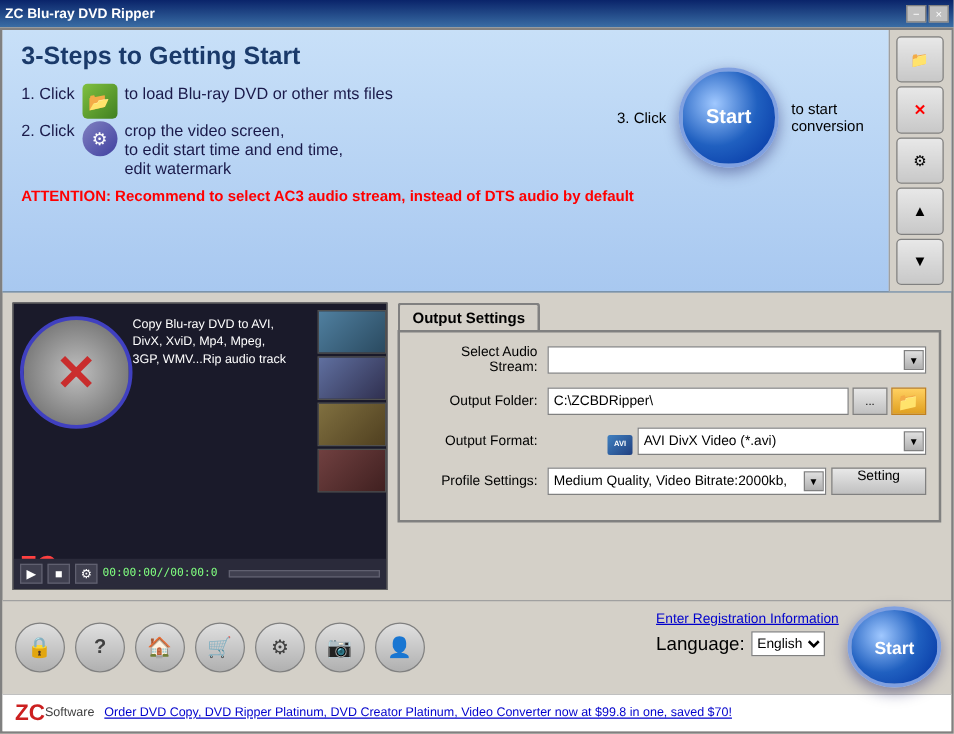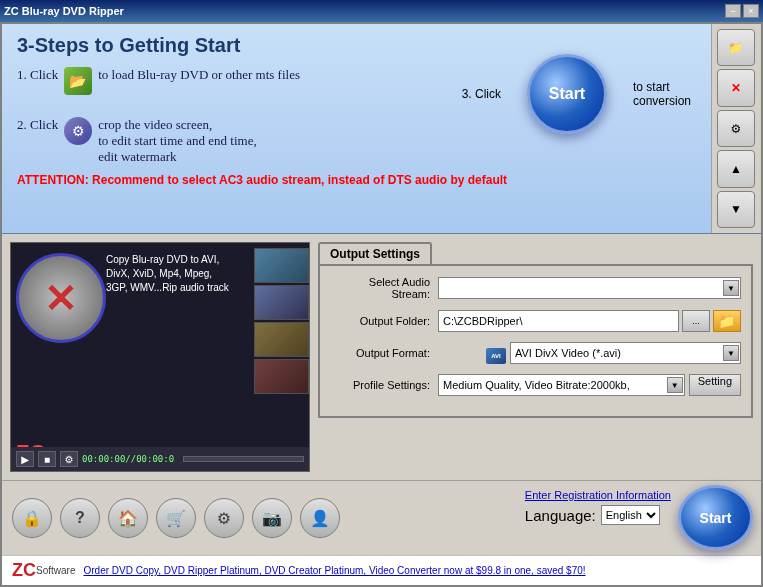--- a/index.html
+++ b/index.html
@@ -64,22 +64,21 @@
     .top-title {
       font-size: 20px;
       font-weight: bold;
       color: #1a3a6a;
       margin-bottom: 10px;
     }
 
     .steps-container {
       display: flex;
       flex-direction: column;
-      gap: 22px;
-      font-family: Liberation Serif, serif;
+      gap: 2px;
     }
 
     .step-row {
       display: flex;
       align-items: flex-start;
       gap: 6px;
       font-size: 13px;
       color: #1a1a4a;
     }
 
@@ -108,21 +107,21 @@
       font-size: 14px;
       flex-shrink: 0;
     }
 
     .step3-area {
       position: absolute;
       right: 70px;
       top: 30px;
       display: flex;
       align-items: center;
-      gap: 26px;
+      gap: 10px;
     }
 
     .start-btn-large {
       width: 80px;
       height: 80px;
       border-radius: 50%;
       background: radial-gradient(circle at 35% 35%, #a0c8ff, #2060c0, #0030a0);
       border: 3px solid #80a0e0;
       display: flex;
       align-items: center;
@@ -436,21 +435,21 @@
     .profile-row {
       display: flex;
       gap: 4px;
       flex: 1;
     }
 
     .setting-btn {
       height: 22px;
       background: linear-gradient(to bottom, #e8e8e8, #c0c0c0);
       border: 1px solid #808080;
-      padding: 0 8px;
+      padding: 0 20px;
       font-size: 11px;
       cursor: pointer;
       white-space: nowrap;
     }
 
     
     .bottom-section {
       height: 75px;
       background: #d4d0c8;
       border-top: 1px solid #a0a0a0;

